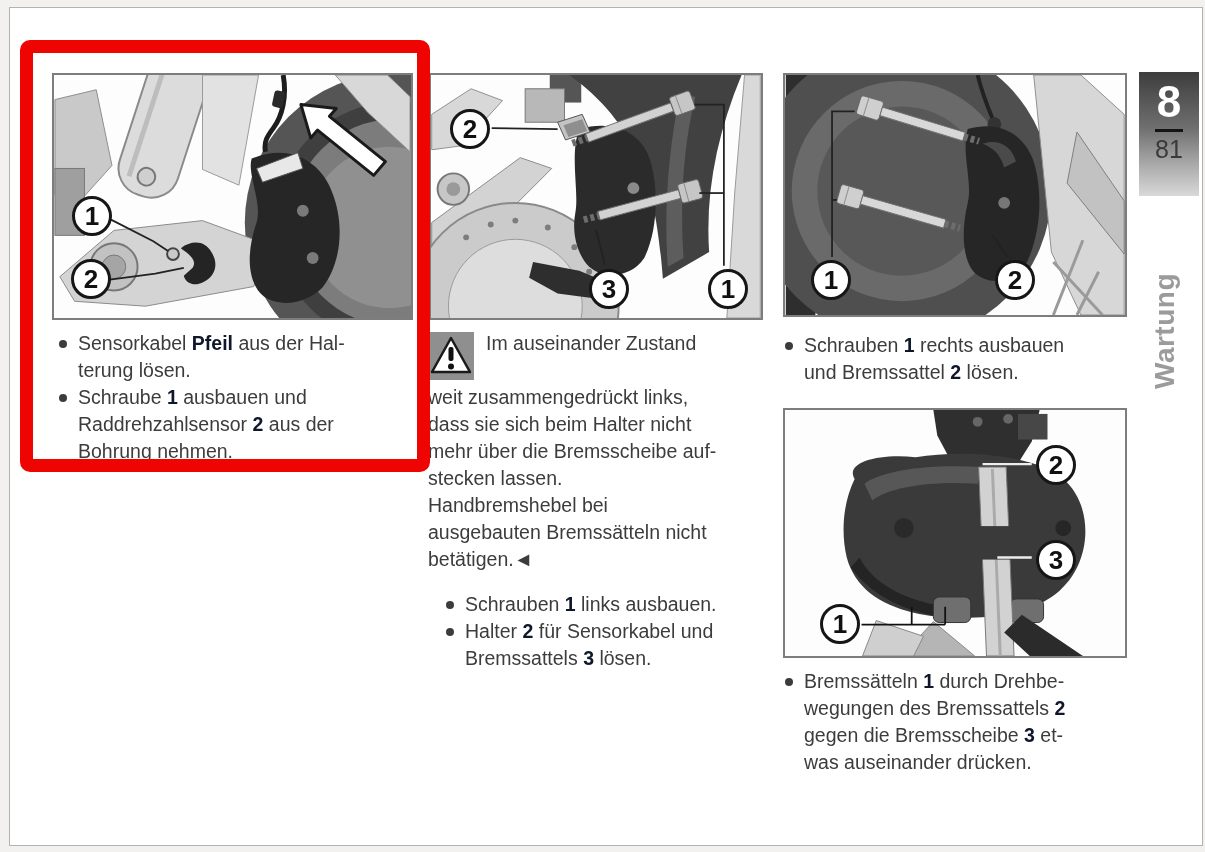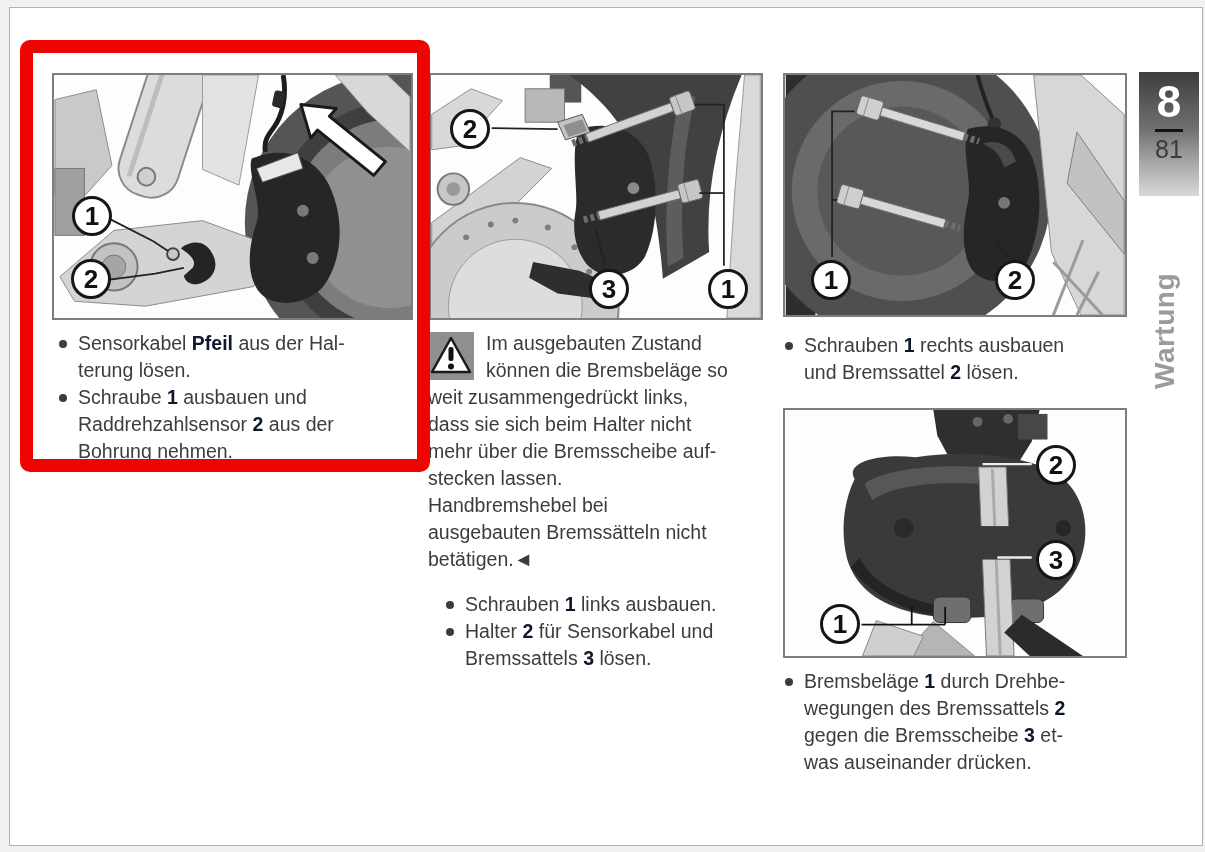--- a/index.html
+++ b/index.html
@@ -248,37 +248,37 @@
 
   <div class="txt" style="left:428px;top:330px;width:348px;">
     <div class="warn-icon">
       <svg viewBox="0 0 46 48">
         <rect x="0" y="0" width="46" height="48" fill="#8f8f8f"></rect>
         <polygon points="23,6 42,40 4,40" fill="#ffffff" stroke="#1a1a1a" stroke-width="2.5" stroke-linejoin="round"></polygon>
         <rect x="20.5" y="15" width="5" height="14" rx="2" fill="#111"></rect>
         <circle cx="23" cy="34.5" r="3" fill="#111"></circle>
       </svg>
     </div>
-    <div><span>Im ausgebauten Zustand</span><br><span>können die Bremsbeläge so</span><br><span>weit zusammengedrückt links,</span><br><span>dass sie sich beim Halter nicht</span><br><span>mehr über die Bremsscheibe auf-</span><br><span>stecken lassen.</span><br><span>Handbremshebel bei</span><br><span>ausgebauten Bremssätteln nicht</span><br><span>betätigen.◄</span></div>
+    <div><span>Im auseinander Zustand</span><br><br><span>weit zusammengedrückt links,</span><br><span>dass sie sich beim Halter nicht</span><br><span>mehr über die Bremsscheibe auf-</span><br><span>stecken lassen.</span><br><span>Handbremshebel bei</span><br><span>ausgebauten Bremssätteln nicht</span><br><span>betätigen.◄</span></div>
   </div>
   <div class="txt" style="left:444px;top:591px;width:348px;">
     <ul class="bullets">
       <li><span>Schrauben </span><span class="b">1</span><span> links ausbauen.</span></li>
       <li><span>Halter </span><span class="b">2</span><span> für Sensorkabel und</span><br><span>Bremssattels </span><span class="b">3</span><span> lösen.</span></li>
     </ul>
   </div>
 
   <div class="txt" style="left:783px;top:332px;width:360px;">
     <ul class="bullets">
       <li><span>Schrauben </span><span class="b">1</span><span> rechts ausbauen</span><br><span>und Bremssattel </span><span class="b">2</span><span> lösen.</span></li>
     </ul>
   </div>
   <div class="txt" style="left:783px;top:668px;width:370px;">
     <ul class="bullets">
-      <li><span>Bremsbeläge </span><span class="b">1</span><span> durch Drehbe-</span><br><span>wegungen des Bremssattels </span><span class="b">2</span><br><span>gegen die Bremsscheibe </span><span class="b">3</span><span> et-</span><br><span>was auseinander drücken.</span></li>
+      <li><span>Bremssätteln </span><span class="b">1</span><span> durch Drehbe-</span><br><span>wegungen des Bremssattels </span><span class="b">2</span><br><span>gegen die Bremsscheibe </span><span class="b">3</span><span> et-</span><br><span>was auseinander drücken.</span></li>
     </ul>
   </div>
 
   <div class="tab">
     <div class="num">8</div>
     <div class="rule"></div>
     <div class="pagenum">81</div>
   </div>
   <div class="chapter">Wartung</div>
 

